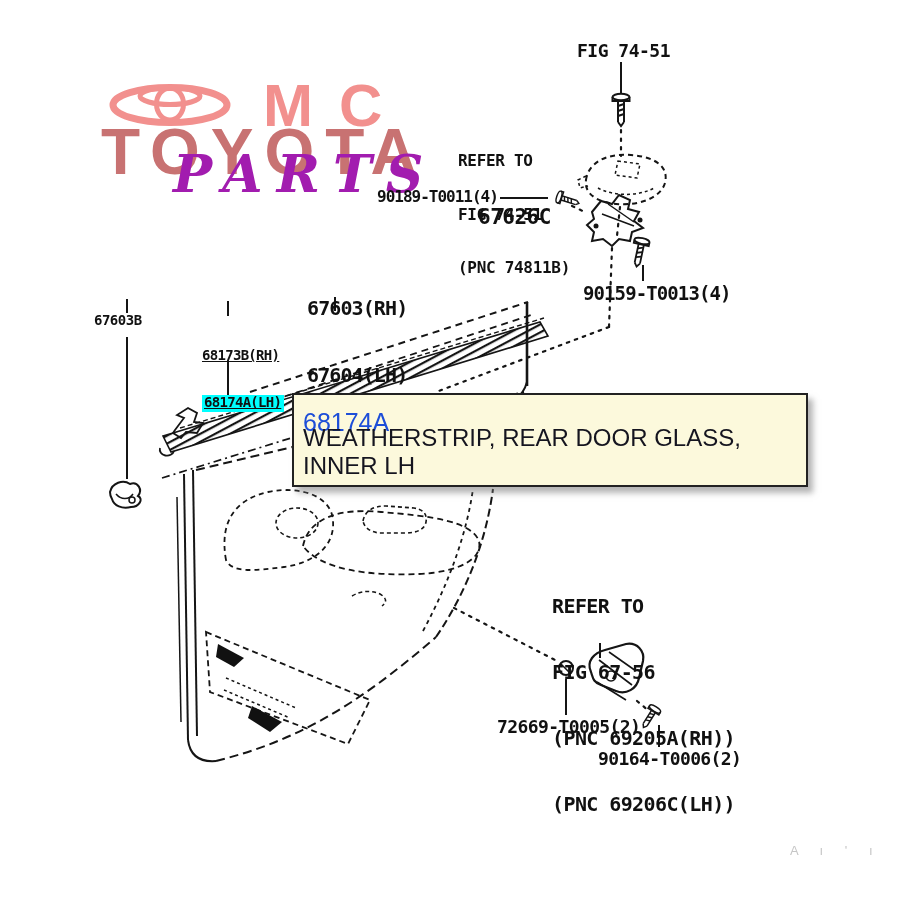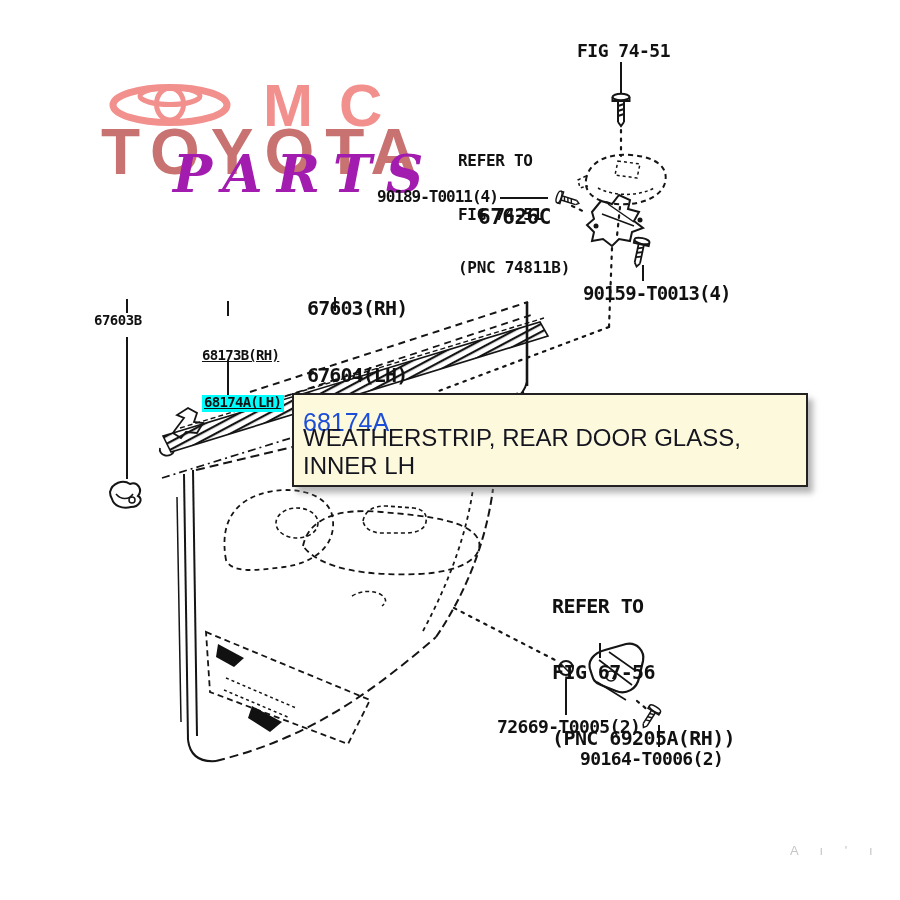--- a/index.html
+++ b/index.html
@@ -164,25 +164,26 @@
 
   <div class="lbl" style="left:202px;top:317px;font-size:14px;letter-spacing:-0.7px">
     <div class="lnk">68173B(RH)</div>
     <div><span class="hl lnk" style="background:#00ffff">68174A(LH)</span></div>
   </div>
 
   <div class="lbl" style="left:552px;top:551px;font-size:20px;letter-spacing:-0.6px;line-height:1.1">
     <div>REFER TO</div>
     <div>FIG 67-56</div>
     <div>(PNC 69205A(RH))</div>
+    <div>(PNC 69206C(LH))</div>
   </div>
 
   <div class="lbl" style="left:497px;top:717px;font-size:18px;letter-spacing:-0.6px">72669-T0005(2)</div>
 
-  <div class="lbl" style="left:580px;top:749px;font-size:18px;letter-spacing:-0.6px">90164-T0006(2)</div>
+  <div class="lbl" style="left:598px;top:749px;font-size:18px;letter-spacing:-0.6px">90164-T0006(2)</div>
 
   <div id="tooltip" style="background:#fcf9dc">
     <div class="tt-part">68174A</div>
     <div class="tt-desc">WEATHERSTRIP, REAR DOOR GLASS, INNER LH</div>
   </div>
 
   <div id="footer-frag">A   ı '    ı</div>
 
 </div>
 

